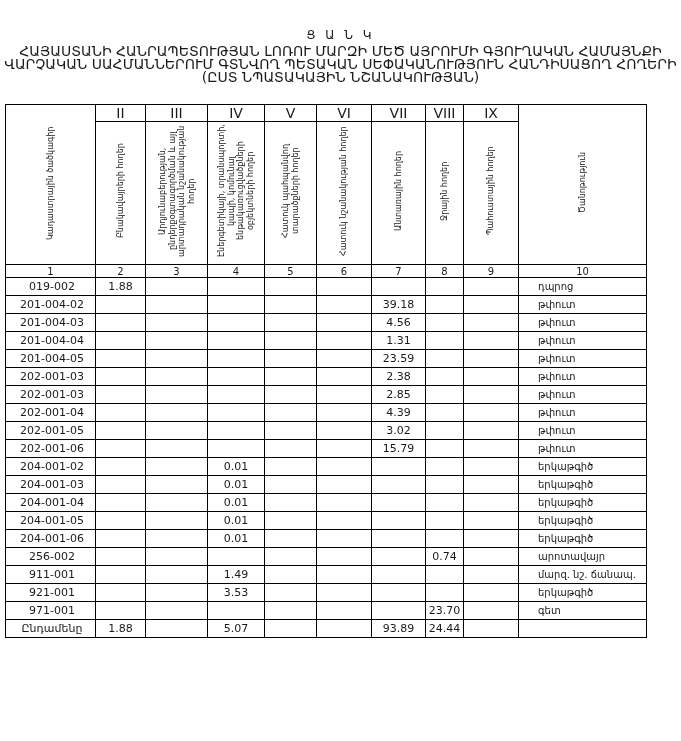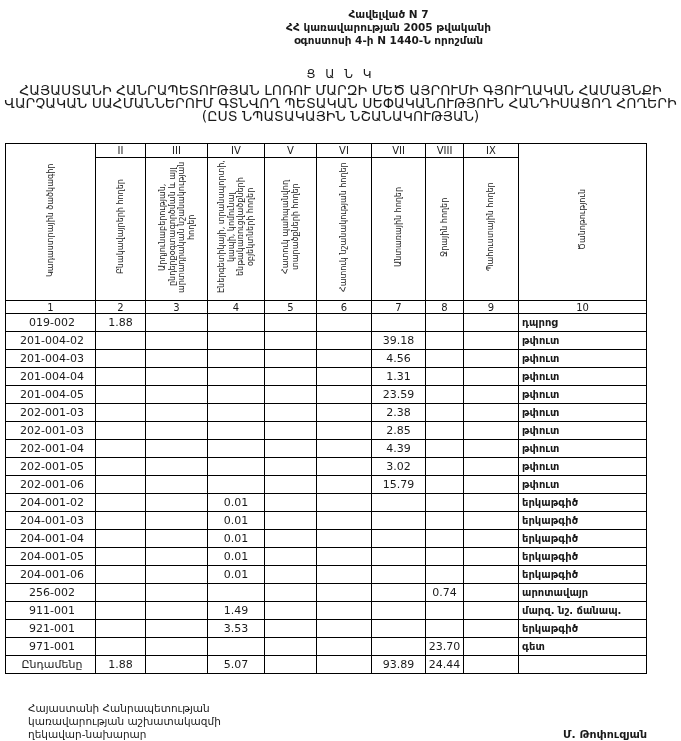--- a/index.html
+++ b/index.html
@@ -13,51 +13,46 @@
 
   .appendix { margin-left:96px; text-align:center; font-size:10.5px; font-weight:bold; line-height:13px; }
 
   .title { text-align:center; font-weight:normal; margin-top:20px; }
   .title .t1 { font-size:12px; letter-spacing:3px; margin-bottom:3px; }
   .title .t2, .title .t3, .title .t4 { font-size:14px; line-height:13px; }
 
   table { border-collapse:collapse; table-layout:fixed; margin:20px 0 0 5px; }
   th, td { border:1px solid #000; overflow:hidden; }
   th { font-weight:normal; }
-  .roman  { height:14px; font-size:10px; text-align:center; }
+  .roman  { height:14px; font-size:14px; text-align:center; }
   .rot    { height:140px; vertical-align:middle; text-align:center; padding:2px 0; }
   .vert {
     display:inline-block;
     writing-mode:vertical-rl;
     transform:rotate(180deg);
     font-size:8px; line-height:9.5px;
     height:134px; text-align:center;
   }
   .tall .vert { height:148px; }
   .colnum { height:13px; font-size:10px; text-align:center; }
 
   td { height:18px; font-size:11px; }
   .code { text-align:center; padding-left:3px; }
   .val  { text-align:center; }
-  .note { text-align:left; padding-left:3px; font-size:10px;font-weight:bold; }
+  .note { text-align:left; padding-left:19px; font-size:10px; }
 
   .footer { display:flex; justify-content:space-between; align-items:flex-end; margin:28px 34px 0 28px; }
   .footer-left { font-size:10.5px; line-height:13px; }
   .footer-sign { font-size:11px; font-weight:bold; }
 </style>
 </head>
 <body>
 
 <div class="page">
 
-  <div class="appendix">
-    <div>Հավելված N 7</div>
-    <div>ՀՀ կառավարության 2005 թվականի</div>
-    <div>օգոստոսի 4-ի N 1440-Ն որոշման</div>
-  </div>
 
   <div class="title">
     <div class="t1">Ց Ա Ն Կ</div>
     <div class="t2">ՀԱՅԱՍՏԱՆԻ ՀԱՆՐԱՊԵՏՈՒԹՅԱՆ ԼՈՌՈՒ ՄԱՐԶԻ ՄԵԾ ԱՅՐՈՒՄԻ ԳՅՈՒՂԱԿԱՆ ՀԱՄԱՅՆՔԻ</div>
     <div class="t3">ՎԱՐՉԱԿԱՆ ՍԱՀՄԱՆՆԵՐՈՒՄ ԳՏՆՎՈՂ ՊԵՏԱԿԱՆ ՍԵՓԱԿԱՆՈՒԹՅՈՒՆ ՀԱՆԴԻՍԱՑՈՂ ՀՈՂԵՐԻ</div>
     <div class="t4">(ԸՍՏ ՆՊԱՏԱԿԱՅԻՆ ՆՇԱՆԱԿՈՒԹՅԱՆ)</div>
   </div>
 
   <table>
     <colgroup>
@@ -345,22 +340,14 @@
           <td class="val"></td>
           <td class="val"></td>
           <td class="val">93.89</td>
           <td class="val">24.44</td>
           <td class="val"></td>
           <td class="note"></td>
         </tr>
       </tbody>
   </table>
 
-  <div class="footer">
-    <div class="footer-left">
-      <div>Հայաստանի Հանրապետության</div>
-      <div>կառավարության աշխատակազմի</div>
-      <div>ղեկավար-նախարար</div>
-    </div>
-    <div class="footer-sign">Մ. Թոփուզյան</div>
-  </div>
 
 </div>
 
 </body></html>

